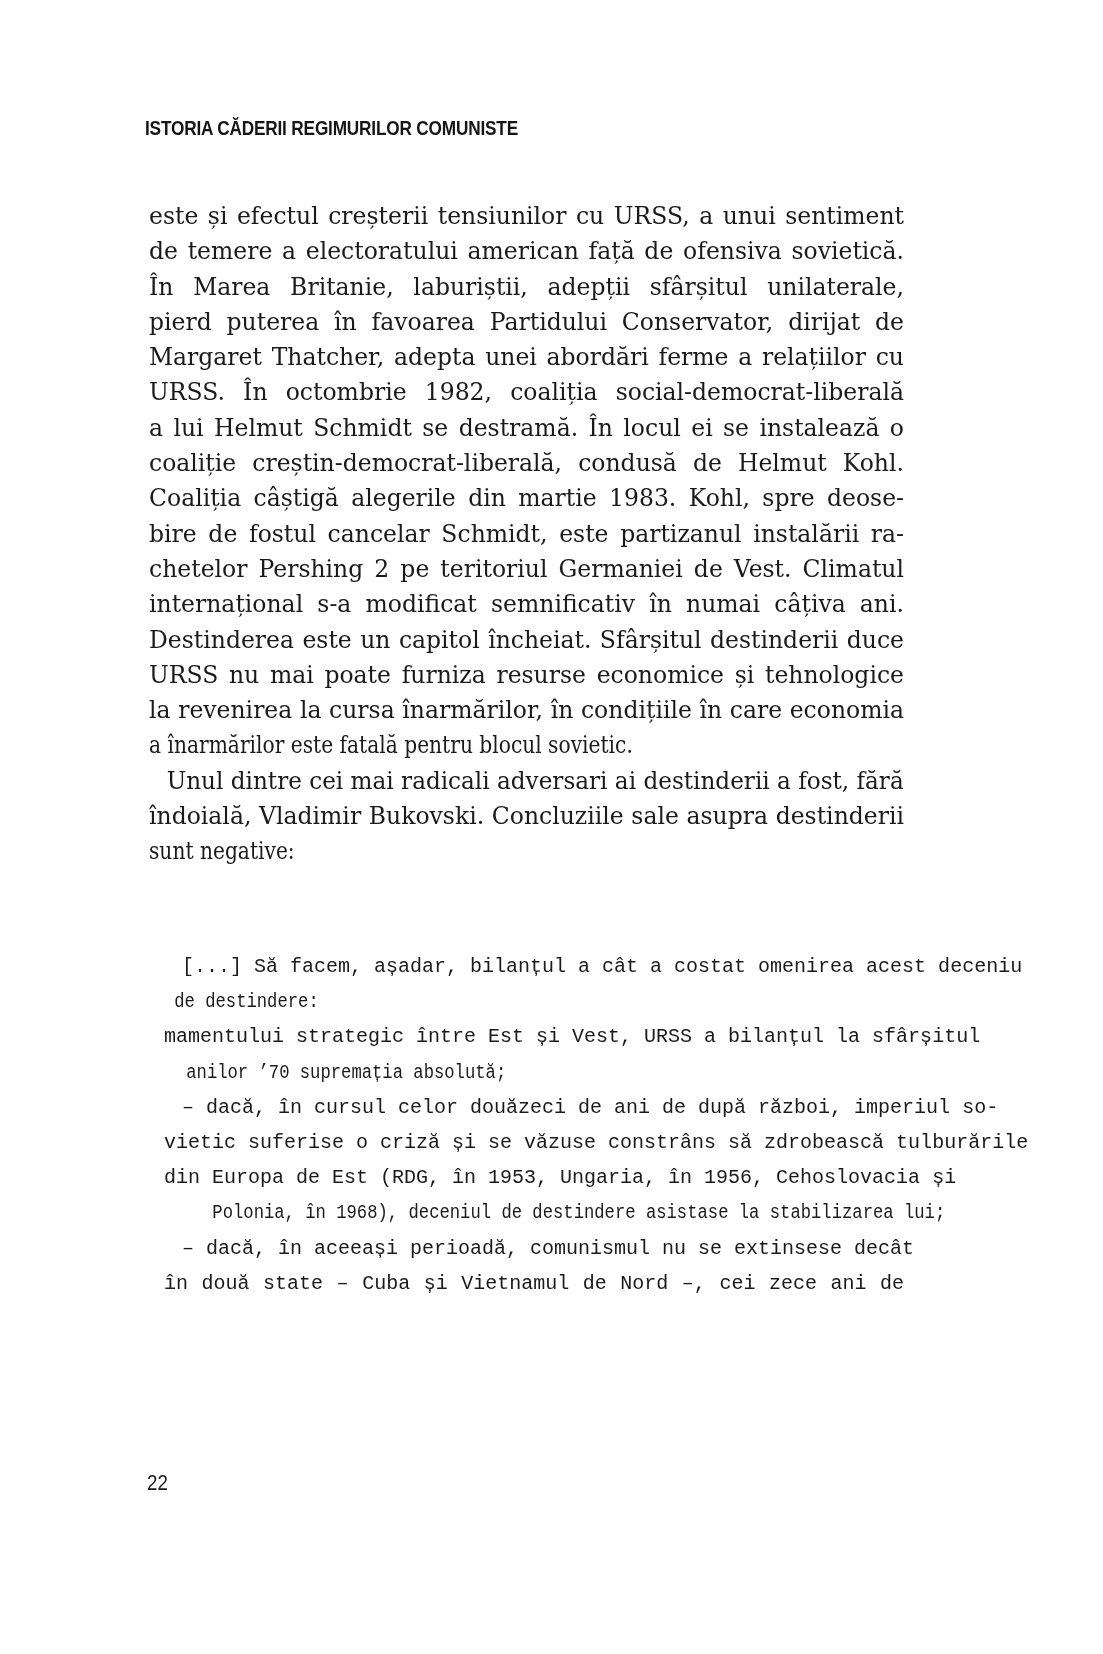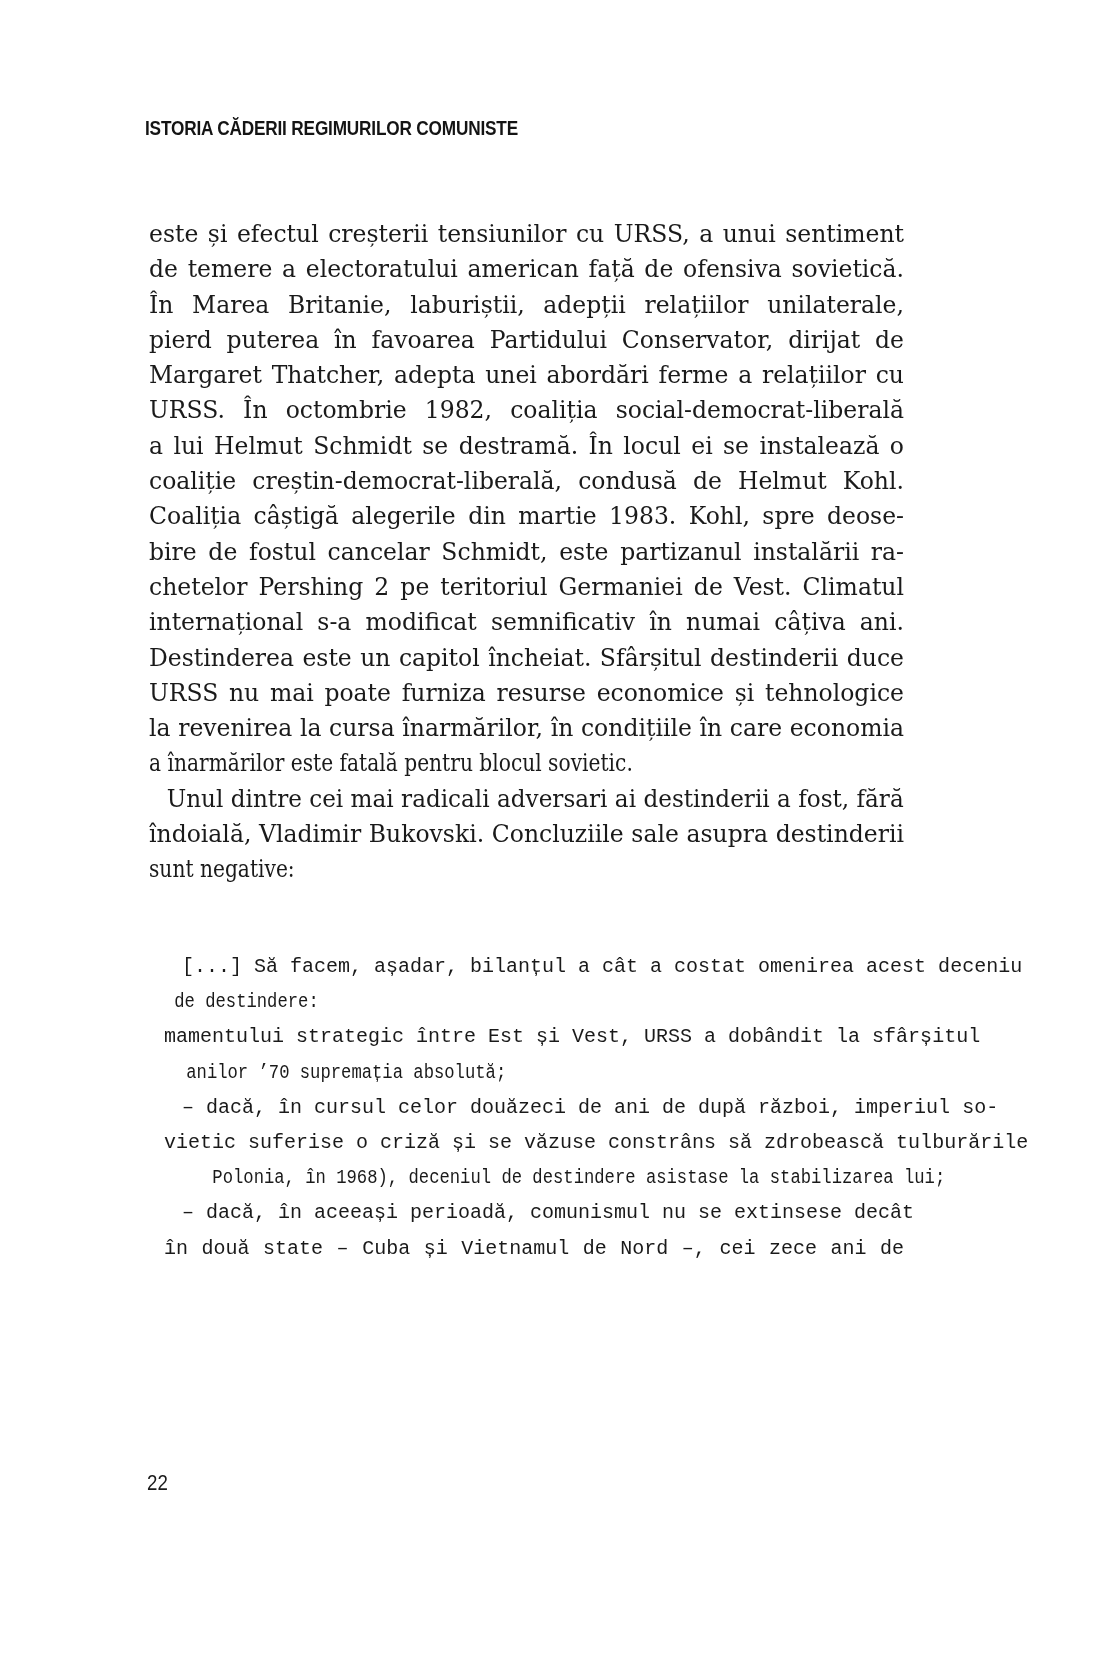--- a/index.html
+++ b/index.html
@@ -34,21 +34,20 @@
       white-space: nowrap;
     }
     .body-text {
       position: absolute;
       left: 149px;
       top: 199px;
       width: 755px;
       font-family: "DejaVu Serif", serif;
       font-size: 23.5px;
       color: #1a1a1a;
-      margin-top: 18px;
     }
     .line {
       height: 35.3px;
       line-height: 35.3px;
       white-space: nowrap;
       text-align: justify;
       text-align-last: justify;
       transform-origin: left center;
     }
     .line.last {
@@ -92,21 +91,21 @@
 <body>
 
 <div class="page">
 
   <div class="running-head">ISTORIA CĂDERII REGIMURILOR COMUNISTE</div>
 
   <div class="body-text">
     <div>
       <div class="line">este și efectul creșterii tensiunilor cu URSS, a unui sentiment</div>
       <div class="line">de temere a electoratului american față de ofensiva sovietică.</div>
-      <div class="line">În Marea Britanie, laburiștii, adepții relațiilor unilaterale,</div>
+      <div class="line">În Marea Britanie, laburiștii, adepții sfârșitul unilaterale,</div>
       <div class="line">pierd puterea în favoarea Partidului Conservator, dirijat de</div>
       <div class="line">Margaret Thatcher, adepta unei abordări ferme a relațiilor cu</div>
       <div class="line">URSS. În octombrie 1982, coaliția social-democrat-liberală</div>
       <div class="line">a lui Helmut Schmidt se destramă. În locul ei se instalează o</div>
       <div class="line">coaliție creștin-democrat-liberală, condusă de Helmut Kohl.</div>
       <div class="line">Coaliția câștigă alegerile din martie 1983. Kohl, spre deose-</div>
       <div class="line">bire de fostul cancelar Schmidt, este partizanul instalării ra-</div>
       <div class="line">chetelor Pershing 2 pe teritoriul Germaniei de Vest. Climatul</div>
       <div class="line">internațional s-a modificat semnificativ în numai câțiva ani.</div>
       <div class="line">Destinderea este un capitol încheiat. Sfârșitul destinderii duce</div>
@@ -120,26 +119,27 @@
       <div class="line last" style="width: 169.406px; transform: scaleX(0.86);">sunt negative:</div>
     </div>
   </div>
 
   <div class="quote">
     <div>
       <div class="qline indent">[...] Să facem, așadar, bilanțul a cât a costat omenirea acest deceniu</div>
       <div class="qline last" style="width: 146px; transform: scaleX(0.86);">de destindere:</div>
     </div>
     <div>
-      <div class="qline">mamentului strategic între Est și Vest, URSS a dobândit la sfârșitul</div>
+      <div class="qline">mamentului strategic între Est și Vest, URSS a bilanțul la sfârșitul</div>
       <div class="qline last" style="width: 317.688px; transform: scaleX(0.86);">anilor ’70 supremația absolută;</div>
     </div>
     <div>
       <div class="qline indent">– dacă, în cursul celor douăzeci de ani de după război, imperiul so-</div>
       <div class="qline">vietic suferise o criză și se văzuse constrâns să zdrobească tulburările</div>
+      <div class="qline">din Europa de Est (RDG, în 1953, Ungaria, în 1956, Cehoslovacia și</div>
       <div class="qline last" style="width: 691px; transform: scaleX(0.86);">Polonia, în 1968), deceniul de destindere asistase la stabilizarea lui;</div>
     </div>
     <div>
       <div class="qline indent">– dacă, în aceeași perioadă, comunismul nu se extinsese decât</div>
       <div class="qline">în două state – Cuba și Vietnamul de Nord –, cei zece ani de</div>
     </div>
   </div>
 
   <div class="folio">22</div>
 

